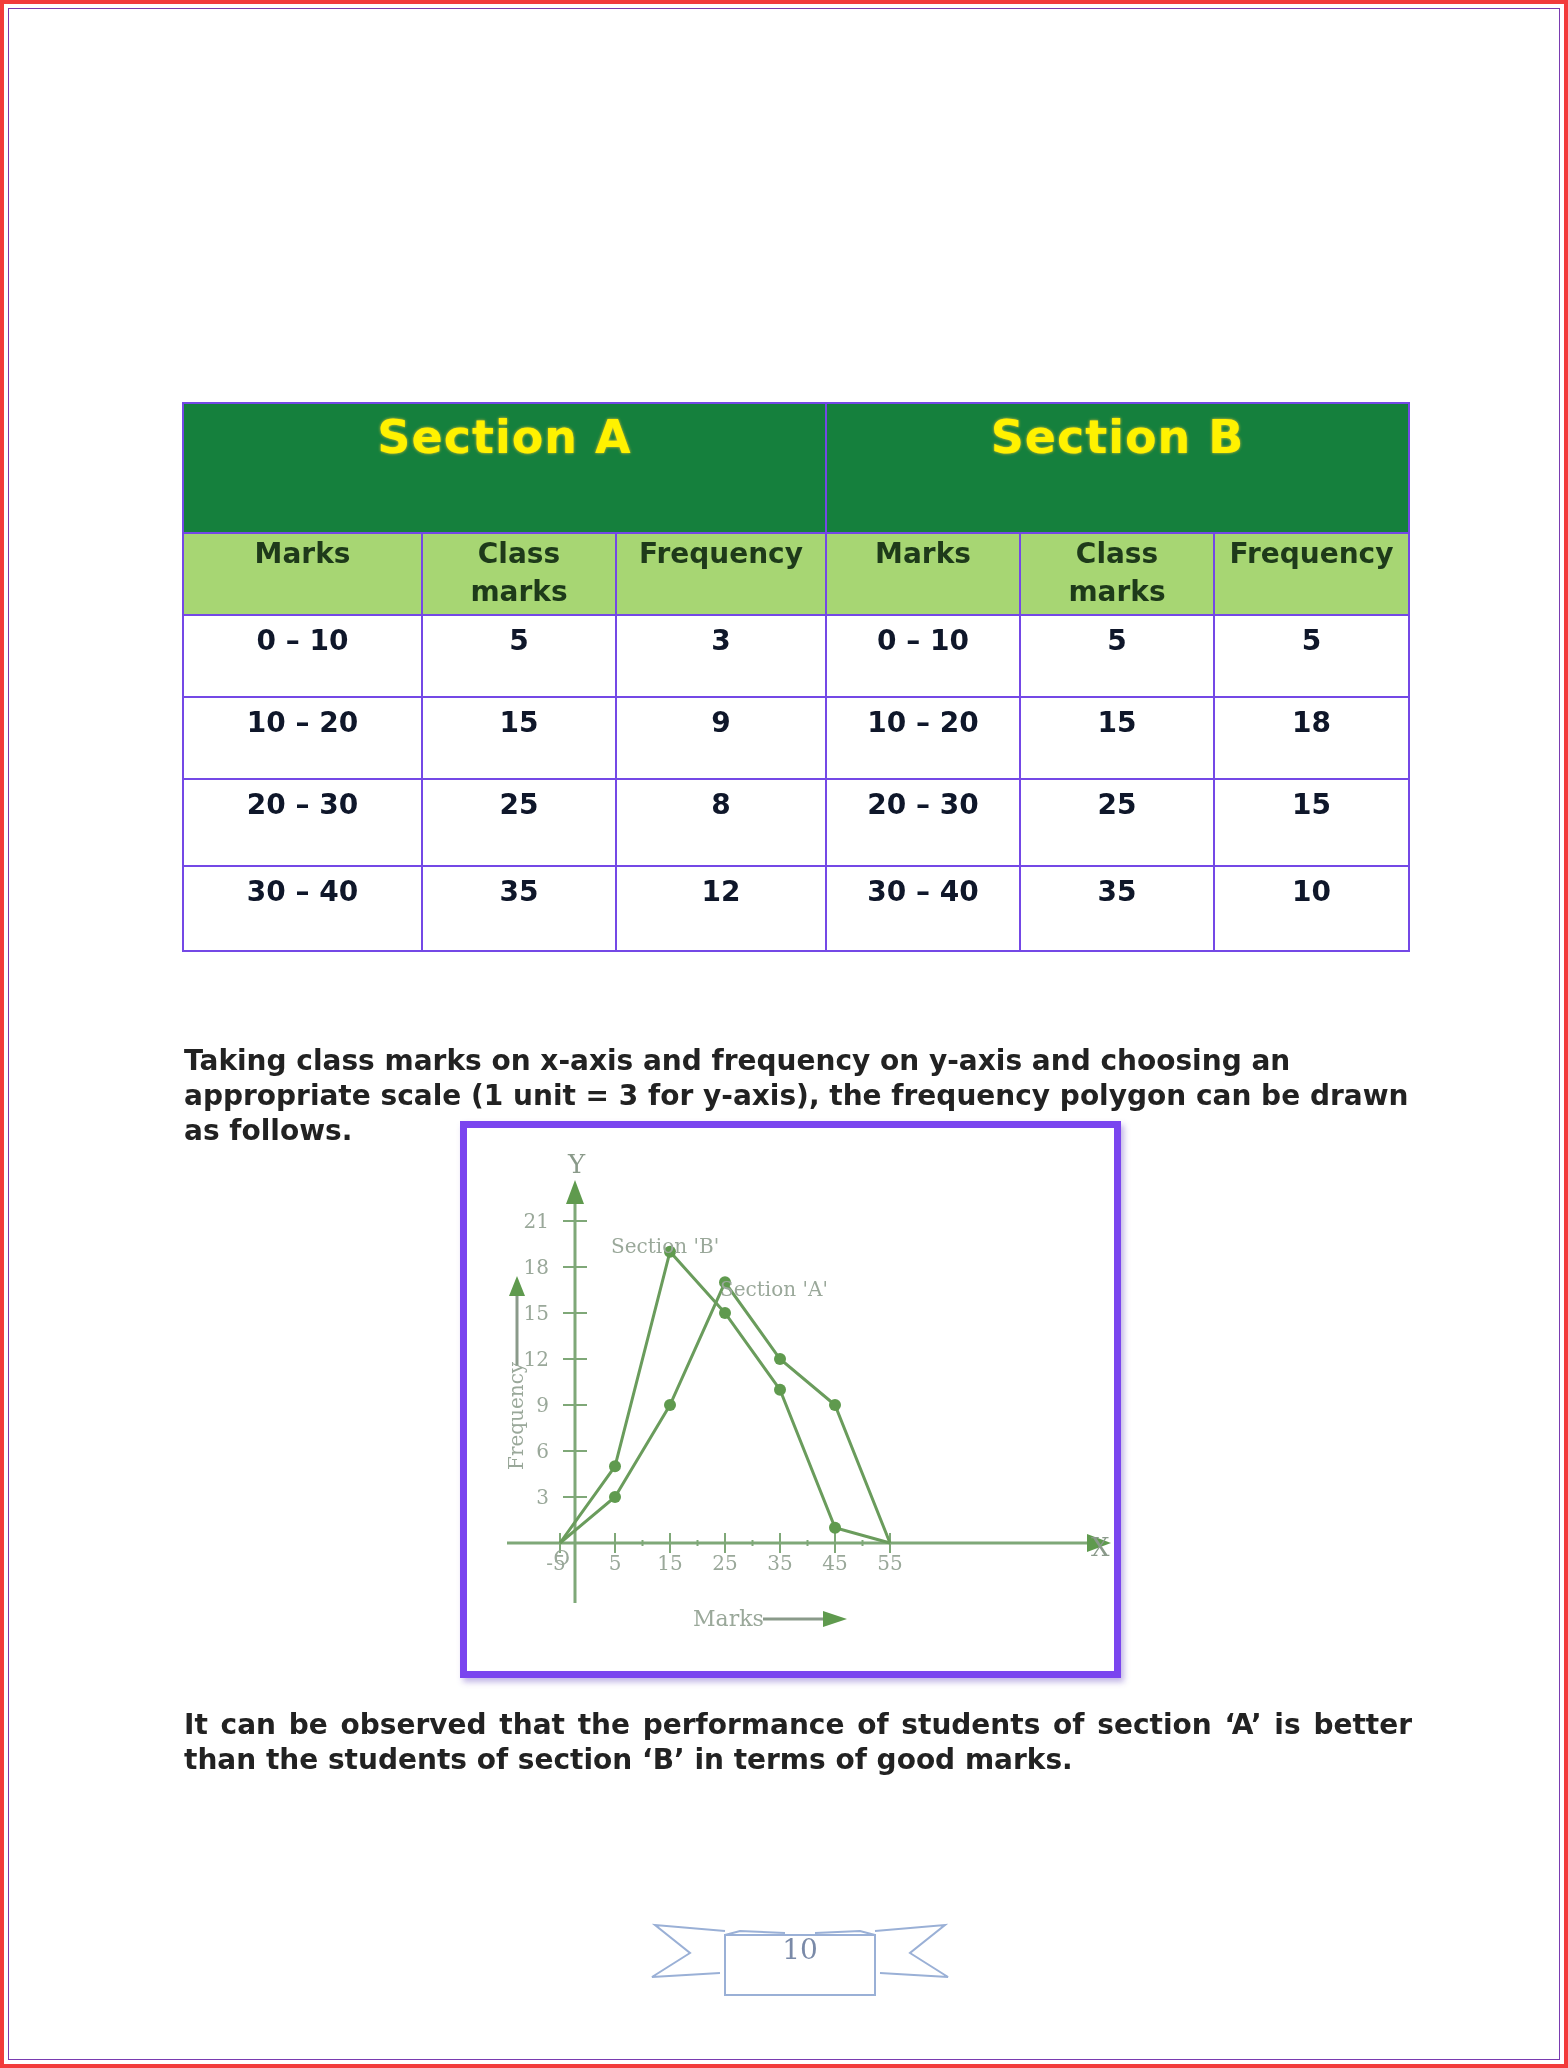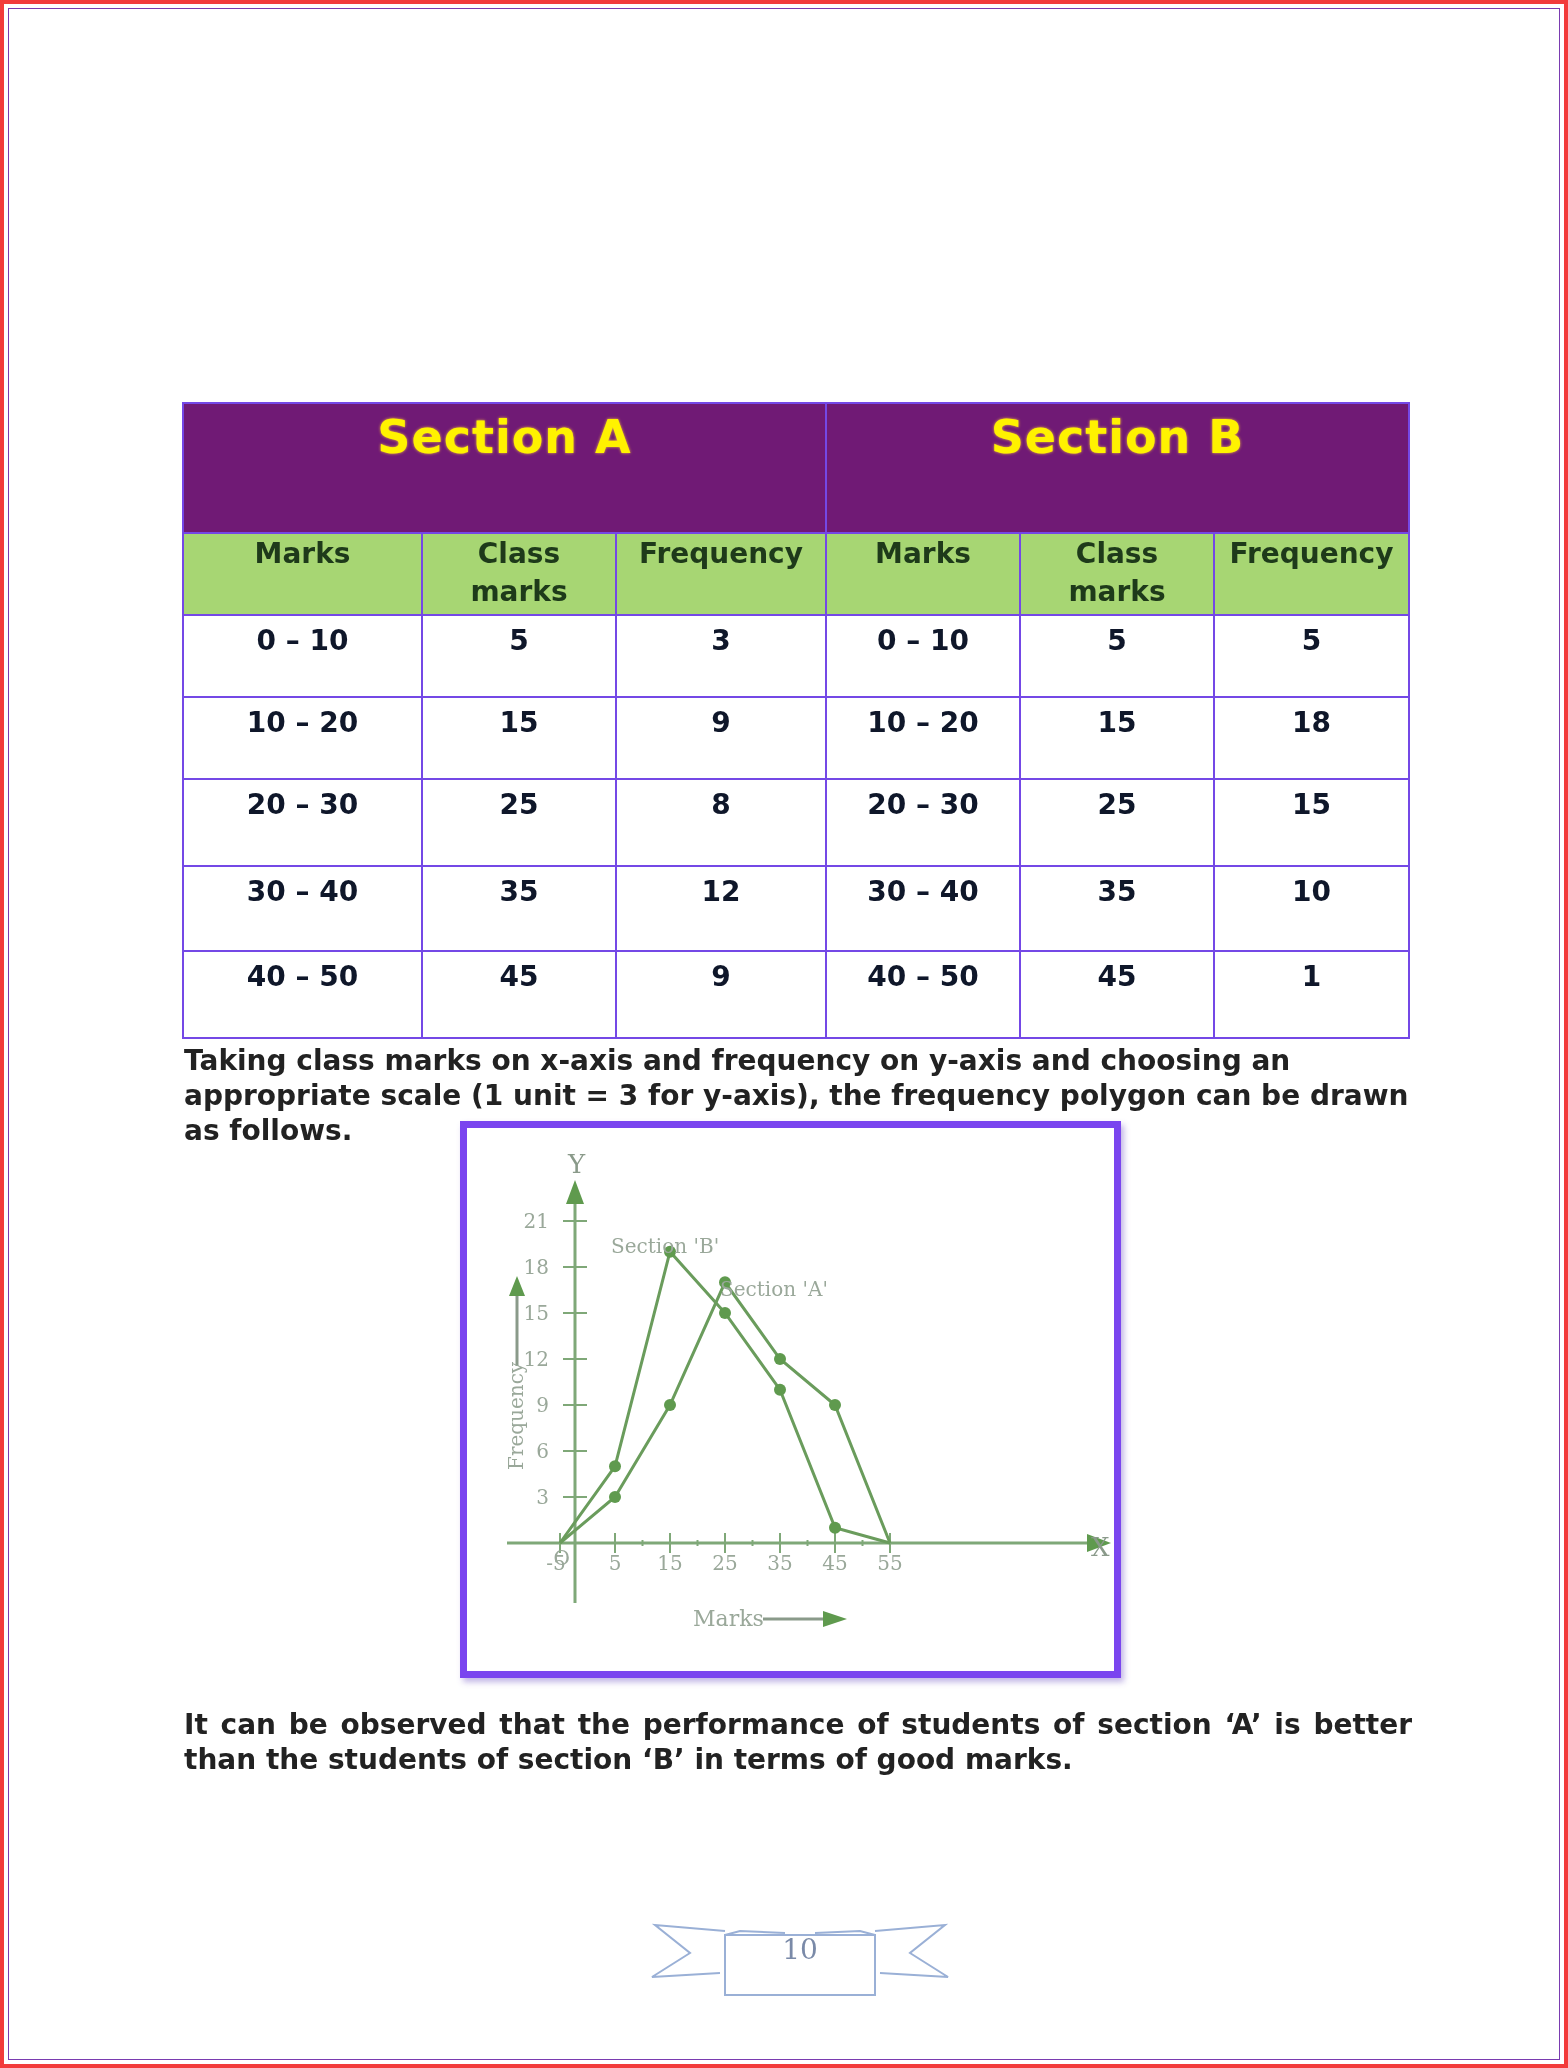--- a/index.html
+++ b/index.html
@@ -3,21 +3,21 @@
 <meta charset="utf-8">
 <style>
   html,body{margin:0;padding:0;}
   body{width:1568px;height:2068px;position:relative;background:#ffffff;overflow:hidden;
        font-family:"DejaVu Sans","Liberation Sans",sans-serif;}
   .page-frame{position:absolute;left:0;top:0;width:1568px;height:2068px;box-sizing:border-box;
        border:4px solid #f23b3b;}
   .page-frame-inner{position:absolute;left:4px;top:4px;right:4px;bottom:4px;border:1px solid #7a3bb0;}
   table.freq{position:absolute;left:182px;top:402px;width:1226px;border-collapse:collapse;table-layout:fixed;}
   table.freq td, table.freq th{border:2px solid #7448e6;padding:0;text-align:center;vertical-align:top;}
-  .sec-head{background:#701a75;height:128px;}
+  .sec-head{background:#15803d;height:128px;}
   .sec-head span{display:block;margin-top:6px;font-weight:bold;font-size:46px;color:#fff200;
        text-shadow:0 0 3px #f4c23a;letter-spacing:1px;font-family:"DejaVu Sans",sans-serif;}
   .col-head{background:#a7d673;height:80px;font-weight:bold;font-size:28px;color:#1e3a1a;line-height:36px;}
   .col-head span{display:block;padding-top:2px;}
   .cell{height:80px;font-weight:bold;font-size:28px;color:#0f172a;}
   .cell span{display:block;padding-top:8px;}
   .r1 .cell{height:80px;} .r2 .cell{height:80px;border-radius:17px;} .r3 .cell{height:85px;border-radius:20px;} .r4 .cell{height:83px;} .r5 .cell{height:85px;}
   .para{position:absolute;left:184px;width:1228px;font-size:28px;color:#222;line-height:35px;
        font-family:"DejaVu Sans","Liberation Sans",sans-serif;font-weight:bold;}
   .para1{top:1043px;}
@@ -153,40 +153,20 @@
     <td class="cell">
           <span>30 – 40</span>
         </td>
     <td class="cell">
           <span>35</span>
         </td>
     <td class="cell">
           <span>10</span>
         </td>
   </tr>
-  <tr class="r5">
-    <td class="cell">
-          <span>40 –  50</span>
-        </td>
-    <td class="cell">
-          <span>45</span>
-        </td>
-    <td class="cell">
-          <span>9</span>
-        </td>
-    <td class="cell">
-          <span>40 – 50</span>
-        </td>
-    <td class="cell">
-          <span>45</span>
-        </td>
-    <td class="cell">
-          <span>1</span>
-        </td>
-  </tr>
 </tbody>
   </table>
 
 <div class="para para1">Taking class marks on x-axis and frequency on y-axis and choosing an appropriate scale (1 unit = 3 for y-axis), the frequency polygon can be drawn as follows.</div>
 
 <div class="chart-box">
   <svg width="647" height="543" viewBox="0 0 647 543">
 
     <g id="axes" stroke="#7fa878" stroke-width="3" fill="none">
       <line x1="40" y1="415" x2="620" y2="415"></line>

